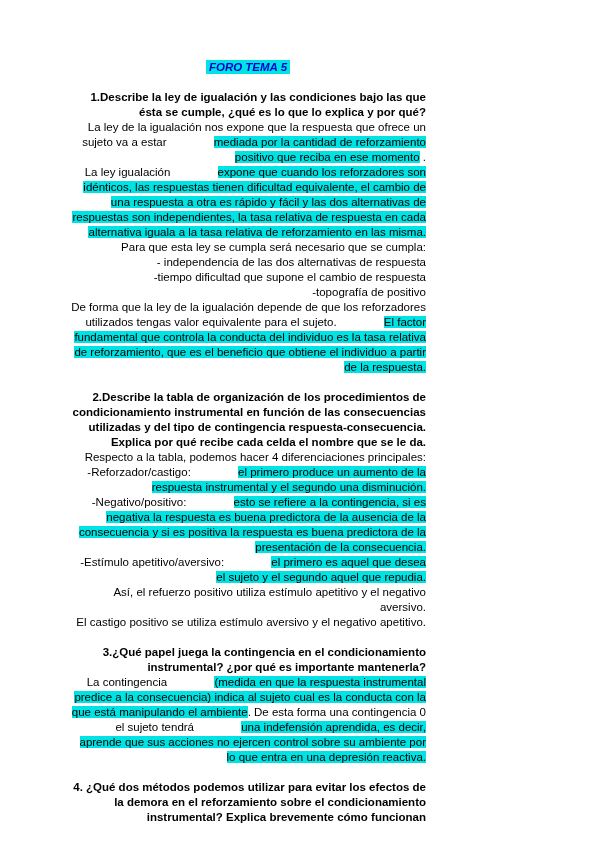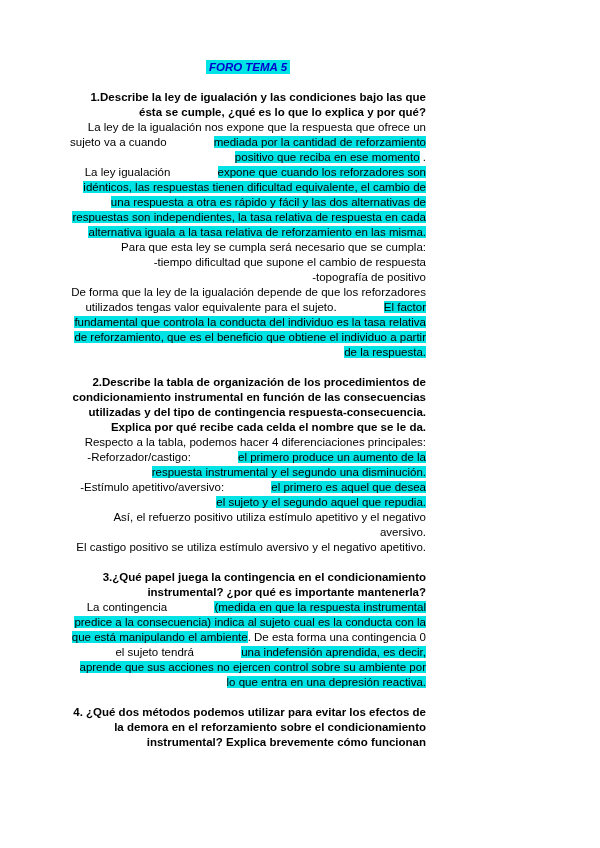--- a/index.html
+++ b/index.html
@@ -50,29 +50,31 @@
 </style>
 </head>
 <body>
 
 <div class="page">
   <h1 class="doc-title">
     <span class="title-hl">FORO TEMA 5</span>
   </h1>
   <div id="doc-body">
       <p class="question"><span class="plain">1.Describe la ley de igualación y las condiciones bajo las que ésta se cumple, ¿qué es lo que lo explica y por qué?</span></p>
-      <p class="body"><span class="plain">La ley de la igualación nos expone que la respuesta que ofrece un sujeto va a cuando </span><span class="hl">mediada por la cantidad de reforzamiento positivo que reciba en ese momento</span><span class="plain"> .</span></p>
+      <p class="body"><span class="plain">La ley de la igualación nos expone que la respuesta que ofrece un sujeto va a estar </span><span class="hl">mediada por la cantidad de reforzamiento positivo que reciba en ese momento</span><span class="plain"> .</span></p>
       <p class="body"><span class="plain">La ley igualación </span><span class="hl">expone que cuando los reforzadores son idénticos, las respuestas tienen dificultad equivalente, el cambio de una respuesta a otra es rápido y fácil y las dos alternativas de respuestas son independientes, la tasa relativa de respuesta en cada alternativa iguala a la tasa relativa de reforzamiento en las misma.</span></p>
       <p class="body"><span class="plain">Para que esta ley se cumpla será necesario que se cumpla:</span></p>
+      <p class="body"><span class="plain">- independencia de las dos alternativas de respuesta</span></p>
       <p class="body"><span class="plain">-tiempo dificultad que supone el cambio de respuesta</span></p>
       <p class="body"><span class="plain">-topografía de positivo</span></p>
       <p class="body"><span class="plain">De forma que la ley de la igualación depende de que los reforzadores utilizados tengas valor equivalente para el sujeto. </span><span class="hl">El factor fundamental que controla la conducta del individuo es la tasa relativa de reforzamiento, que es el beneficio que obtiene el individuo a partir de la respuesta.</span></p>
       <p class="question"><span class="plain">2.Describe la tabla de organización de los procedimientos de condicionamiento instrumental en función de las consecuencias utilizadas y del tipo de contingencia respuesta-consecuencia. Explica por qué recibe cada celda el nombre que se le da.</span></p>
       <p class="body"><span class="plain">Respecto a la tabla, podemos hacer 4 diferenciaciones principales:</span></p>
       <p class="body"><span class="plain">-Reforzador/castigo: </span><span class="hl">el primero produce un aumento de la respuesta instrumental y el segundo una disminución.</span></p>
+      <p class="body"><span class="plain">-Negativo/positivo: </span><span class="hl">esto se refiere a la contingencia, si es negativa la respuesta es buena predictora de la ausencia de la consecuencia y si es positiva la respuesta es buena predictora de la presentación de la consecuencia.</span></p>
       <p class="body"><span class="plain">-Estímulo apetitivo/aversivo: </span><span class="hl">el primero es aquel que desea el sujeto y el segundo aquel que repudia.</span></p>
       <p class="body"><span class="plain">Así, el refuerzo positivo utiliza estímulo apetitivo y el negativo aversivo.</span></p>
       <p class="body"><span class="plain">El castigo positivo se utiliza estímulo aversivo y el negativo apetitivo.</span></p>
       <p class="question"><span class="plain">3.¿Qué papel juega la contingencia en el condicionamiento instrumental? ¿por qué es importante mantenerla?</span></p>
       <p class="body"><span class="plain">La contingencia </span><span class="hl">(medida en que la respuesta instrumental predice a la consecuencia) indica al sujeto cual es la conducta con la que está manipulando el ambiente</span><span class="plain">. De esta forma una contingencia 0 el sujeto tendrá </span><span class="hl">una indefensión aprendida, es decir, aprende que sus acciones no ejercen control sobre su ambiente por lo que entra en una depresión reactiva.</span></p>
       <p class="question"><span class="plain">4. ¿Qué dos métodos podemos utilizar para evitar los efectos de la demora en el reforzamiento sobre el condicionamiento instrumental? Explica brevemente cómo funcionan</span></p>
     </div>
 </div>
 
 </body></html>

